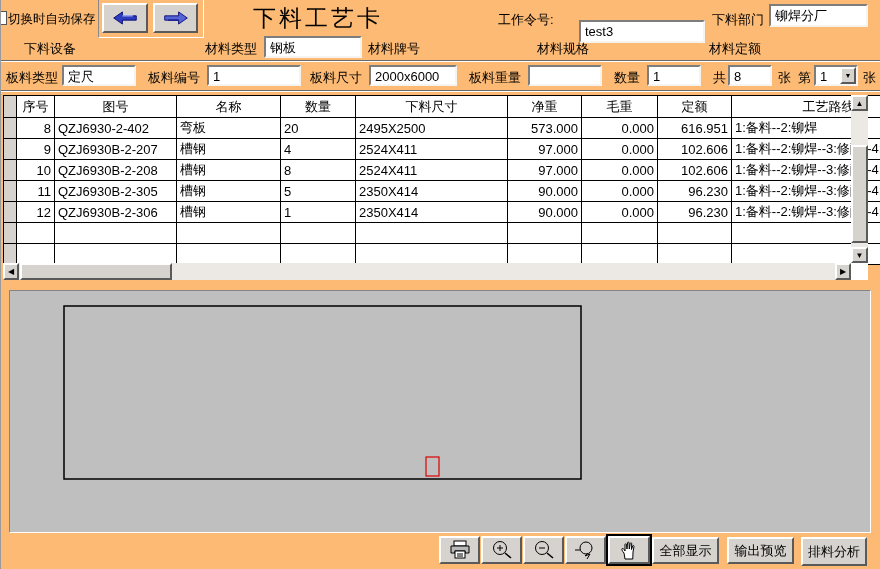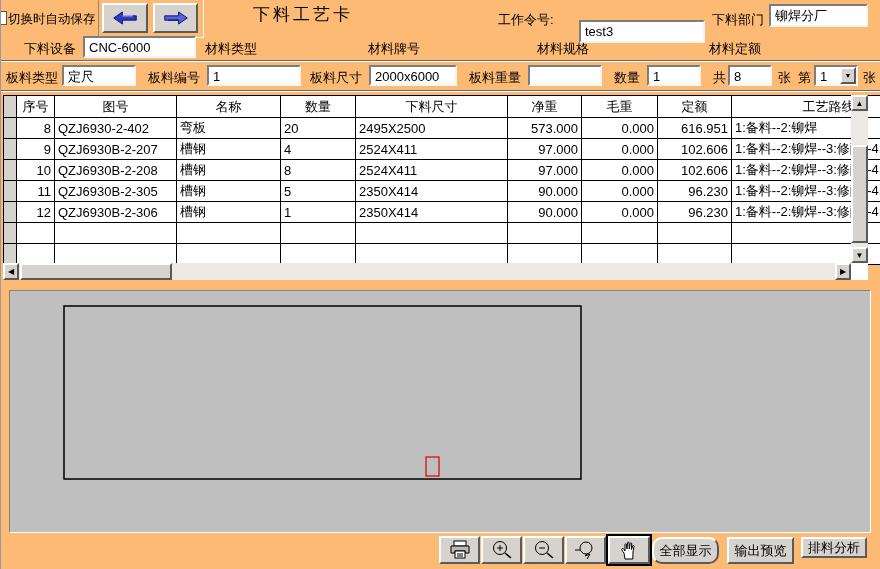--- a/index.html
+++ b/index.html
@@ -12,21 +12,21 @@
          border-color:#7d7d7d #f6f4f0 #f6f4f0 #7d7d7d;
          font-size:13px;line-height:17px;padding:1px 4px;overflow:hidden;white-space:nowrap;box-sizing:border-box;}
   .field.num{text-align:right;}
   .btn{position:absolute;background:#d6d3ce;border:2px solid;
        border-color:#ffffff #5a5a5a #5a5a5a #ffffff;
        display:flex;align-items:center;justify-content:center;
        font-size:13px;box-sizing:border-box;cursor:default;}
   .btn.focused{box-shadow:0 0 0 2px #000;}
   .rule{position:absolute;left:0;width:880px;height:1px;background:#6a6a6a;border-bottom:1px solid #fff;}
   .navframe{position:absolute;border:1px solid;border-color:#8a8a8a #fff #fff #8a8a8a;}
-  #title{position:absolute;font-size:17px;letter-spacing:3px;font-family:Liberation Mono, monospace;}
+  #title{position:absolute;font-size:23px;letter-spacing:3px;font-family:Liberation Mono, monospace;}
   
   #grid{position:absolute;left:2px;top:95px;width:848px;height:168px;
         border-collapse:collapse;table-layout:fixed;background:#fff;font-size:13px;}
   #grid td,#grid th{border:1px solid #000;height:20px;padding:0 3px;overflow:hidden;white-space:nowrap;font-weight:normal;}
   #grid thead th{text-align:center;height:21px;}
   #grid td.sel,#grid th.sel{background:#d6d3ce;padding:0;}
   .ar{text-align:right;} .al{text-align:left;}
   
   .sb{position:absolute;background:#ece9e4;}
   .sbtn{position:absolute;background:#d6d3ce;border:2px solid;border-color:#fff #5a5a5a #5a5a5a #fff;
@@ -74,23 +74,23 @@
 
   <div id="title" style="left:252px;top:3px;">下料工艺卡</div>
 
   <span class="lbl" style="left:497px;top:11px;">工作令号:</span>
   <div class="field" style="left:578px;top:20px;width:126px;height:23px;">test3</div>
 
   <span class="lbl" style="left:711px;top:11px;">下料部门</span>
   <div class="field" style="left:768px;top:4px;width:99px;height:23px;">铆焊分厂</div>
 
   <span class="lbl" style="left:23px;top:40px;">下料设备</span>
-  <div class="field" style="left:82px;top:36px;width:113px;height:22px;">CNC-6000</div>
 
   <span class="lbl" style="left:204px;top:40px;">材料类型</span>
+  <div class="field" style="left:263px;top:36px;width:98px;height:22px;">钢板</div>
 
   <span class="lbl" style="left:367px;top:40px;">材料牌号</span>
 
   <span class="lbl" style="left:536px;top:40px;">材料规格</span>
 
   <span class="lbl" style="left:708px;top:40px;">材料定额</span>
 
   <div class="rule" style="top:60px;"></div>
 
   <span class="lbl" style="left:5px;top:69px;">板料类型</span>
@@ -458,23 +458,23 @@
       <circle cx="12" cy="8" r="6" fill="none" stroke="#000"></circle>
       <polyline points="14,13 11,16 16,14 13,19" fill="none" stroke="#000"></polyline>
     </svg>
   </div>
   <div class="btn focused" style="left:607px;top:536px;width:42px;height:28px;">
     <svg class="icon-svg" viewBox="0 0 24 20">
       <path d="M8,19 L7,13 C5,11 4.3,9 5.3,8.5 C6.1,8.2 6.9,9 7.4,10 L8,11 L8,4.5 C8,3.6 9.4,3.6 9.5,4.5 L10,9 L10.5,2.8 C10.6,1.8 12,1.8 12,2.8 L12.3,9 L13.2,3.4 C13.4,2.5 14.7,2.6 14.7,3.6 L14.5,9.5 L15.6,6 C15.9,5.1 17.1,5.4 17,6.4 L16,12 L15.8,19 Z" fill="#fff" stroke="#000"></path>
     </svg>
   </div>
 
-  <div class="btn" style="left:651px;top:537px;width:67px;height:27px;border-radius:10px;">
+  <div class="btn" style="left:651px;top:537px;width:67px;height:27px;">
     <span>全部显示</span>
   </div>
   <div class="btn" style="left:726px;top:537px;width:67px;height:27px;">
     <span>输出预览</span>
   </div>
-  <div class="btn" style="left:800px;top:537px;width:66px;height:21px;">
+  <div class="btn" style="left:800px;top:537px;width:66px;height:29px;">
     <span>排料分析</span>
   </div>
 
 </div>
 
 </body></html>

